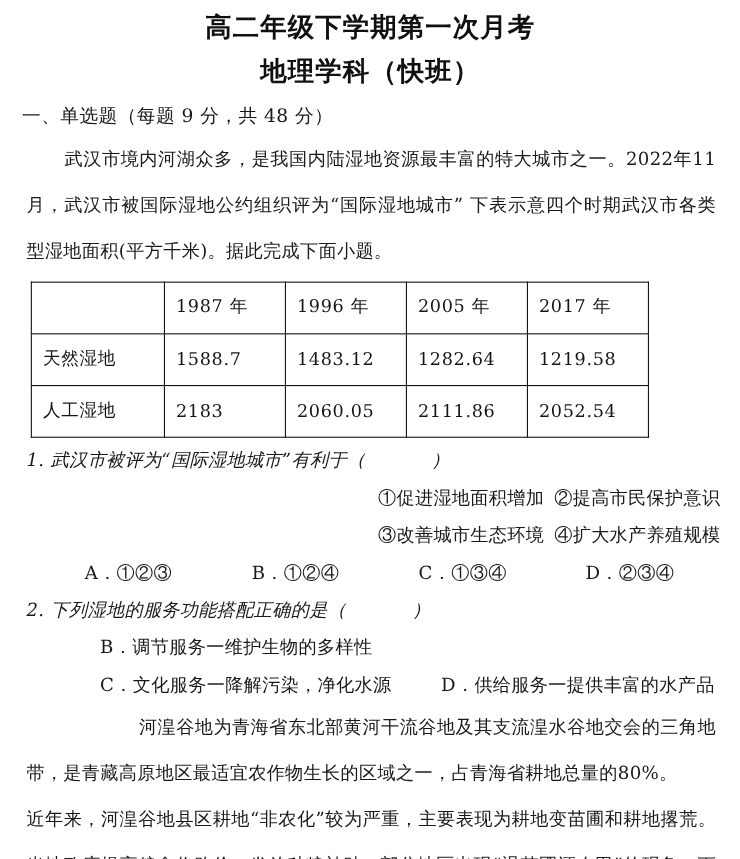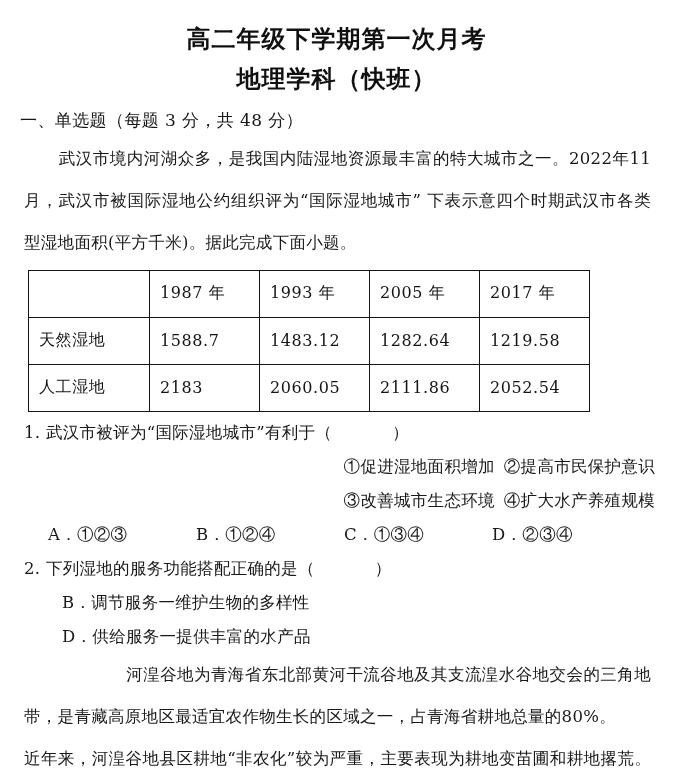--- a/index.html
+++ b/index.html
@@ -27,21 +27,21 @@
   
   .doc-title {
     text-align: center;
     font-family: "DejaVu Sans", "Liberation Sans", sans-serif;
     font-weight: 700;
     font-size: 24px;
     letter-spacing: 1px;
     line-height: 1.25;
     color: #101010;
   }
-  .title-main { margin-top: 24px; }
+  .title-main { margin-top: 10px; }
   .title-sub  { margin-top: 10px; }
 
   
   .section-heading {
     margin-top: 14px;
     font-size: 17px;
     line-height: 1.5;
     letter-spacing: 0.4px;
     color: #171717;
     padding-left: 2px;
@@ -91,20 +91,21 @@
   .corner-cell { }
 
   
   .question {
     font-size: 16.5px;
     line-height: 34px;
     letter-spacing: 0.3px;
     color: #191919;
     padding-left: 6px;
     white-space: nowrap;
+    font-style: italic;
   }
   .q-blank { display: inline-block; width: 60px; }
 
   .sub-line {
     font-size: 16.5px;
     line-height: 34px;
     letter-spacing: 0.3px;
     color: #191919;
     padding-left: 6px;
     text-align: right;
@@ -115,52 +116,52 @@
     font-size: 16.5px;
     line-height: 34px;
     letter-spacing: 0.3px;
     color: #191919;
     padding-left: 30px;
     display: flex;
   }
   .opt-row.spread .opt { width: 148px; }
   .opt-row.pairs { padding-left: 44px; }
   .opt-row.pairs .opt { margin-right: 16px; white-space: nowrap; }
-  .opt { white-space: nowrap; }
+  .opt { white-space: nowrap; margin-left: 29px; }
 
   .seg { display: inline; }
 </style>
 </head>
 <body>
 
 <div class="page">
 
   <div class="doc-title title-main">高二年级下学期第一次月考</div>
   <div class="doc-title title-sub">地理学科（快班）</div>
 
-  <div class="section-heading">一、单选题（每题 3 分，共 48 分）</div>
+  <div class="section-heading">一、单选题（每题 9 分，共 48 分）</div>
 
   <div class="block-intro">
     <p class="para indent-2">武汉市境内河湖众多，是我国内陆湿地资源最丰富的特大城市之一。2022年11月，武汉市被国际湿地公约组织评为“国际湿地城市” 下表示意四个时期武汉市各类型湿地面积(平方千米)。据此完成下面小题。</p>
   </div>
 
   <div class="table-wrap">
     <table class="wetland">
       <colgroup>
         <col class="c0">
           <col class="cx">
           <col class="cx">
           <col class="cx">
           <col class="cx">
       </colgroup>
       <thead>
         <tr>
           <th class="corner-cell"></th>
           <th>1987 年</th>
-          <th>1993 年</th>
+          <th>1996 年</th>
           <th>2005 年</th>
           <th>2017 年</th>
         </tr>
       </thead>
       <tbody>
         <tr>
           <td>天然湿地</td>
           <td>1588.7</td>
           <td>1483.12</td>
           <td>1282.64</td>
@@ -196,19 +197,20 @@
   </div>
 
   <div class="question">
     <span class="seg">2.</span><span class="seg">&nbsp;</span><span class="seg">下列湿地的服务功能搭配正确的是（</span><span class="q-blank"></span><span class="seg">）</span>
   </div>
 
   <div class="opt-row pairs">
     <span class="opt">B．调节服务一维护生物的多样性</span>
   </div>
   <div class="opt-row pairs">
+    <span class="opt">C．文化服务一降解污染，净化水源</span>
     <span class="opt">D．供给服务一提供丰富的水产品</span>
   </div>
 
   <p class="para indent-6">河湟谷地为青海省东北部黄河干流谷地及其支流湟水谷地交会的三角地带，是青藏高原地区最适宜农作物生长的区域之一，占青海省耕地总量的80%。</p>
   <p class="para tight">近年来，河湟谷地县区耕地“非农化”较为严重，主要表现为耕地变苗圃和耕地撂荒。当地政府提高粮食收购价，发放种粮补贴，部分地区出现“退苗圃还农田”的现象。下图示意河湟谷地各县区“非农化”类型占比。据此完成下面小题。</p>
 
 </div>
 
 </body></html>

